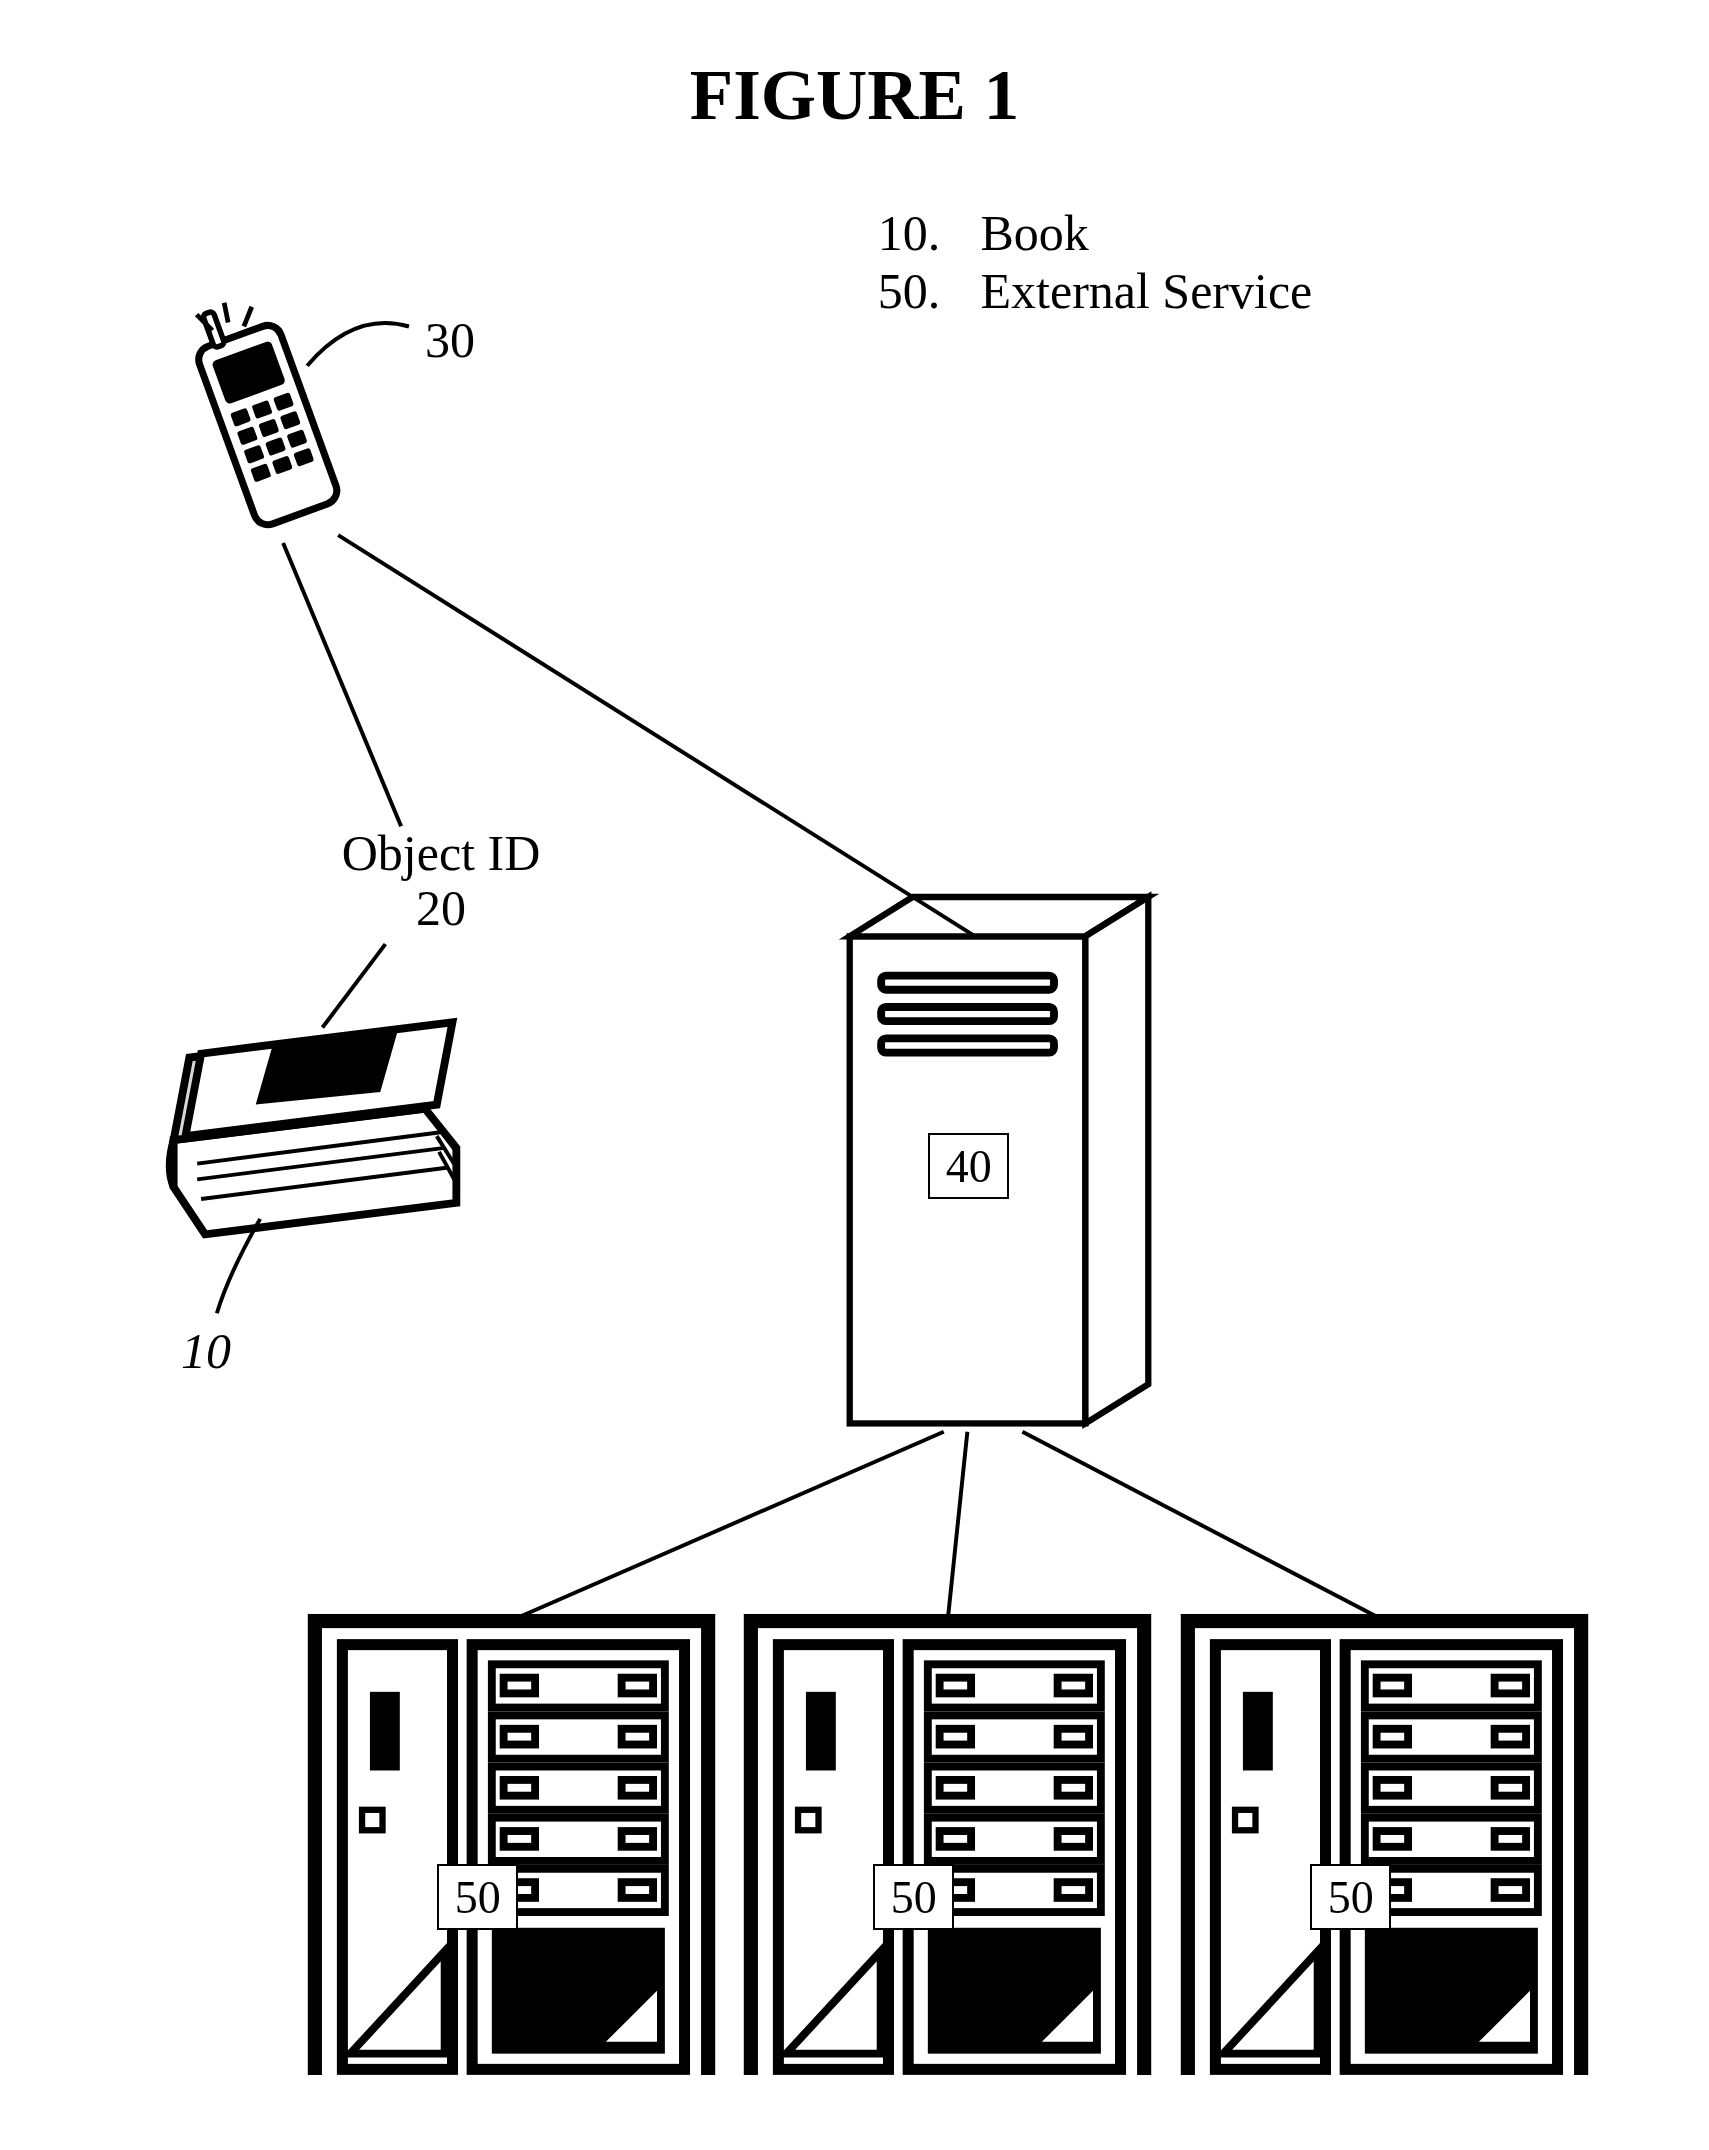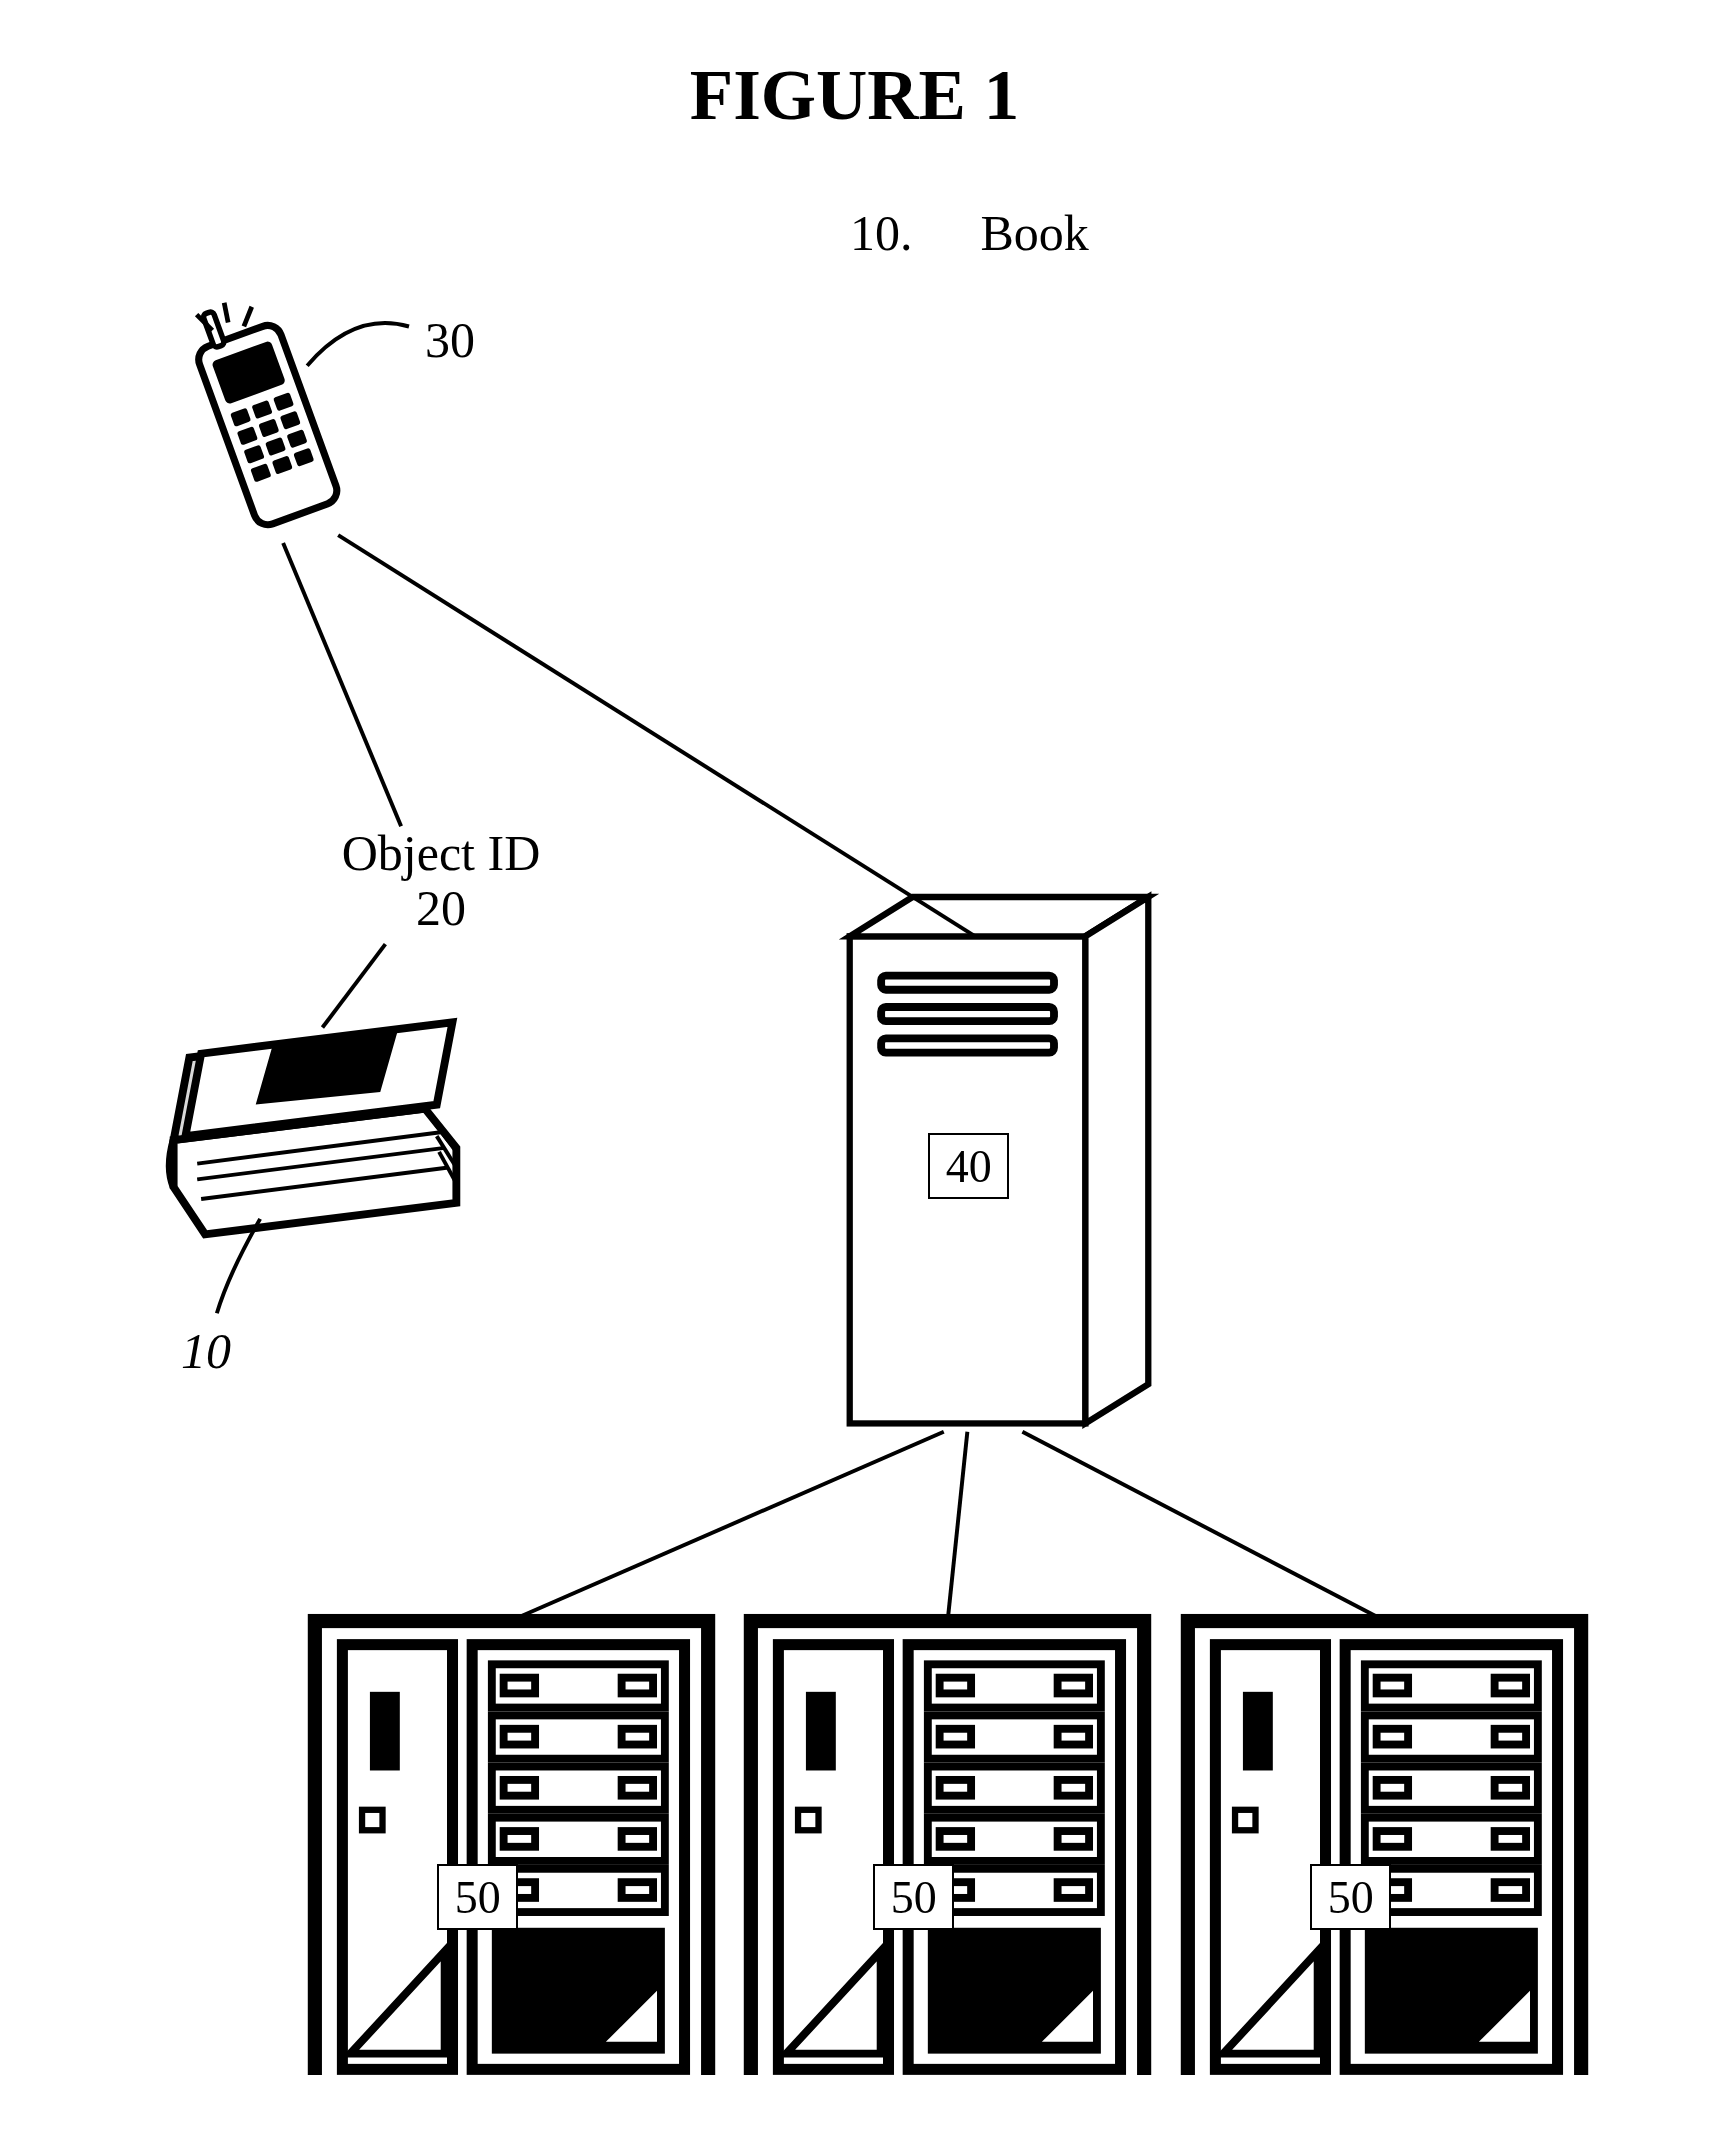--- a/index.html
+++ b/index.html
@@ -22,21 +22,21 @@
     font-weight: bold;
   }
   .legend {
     position: absolute;
     left: 850px;
     top: 205px;
     font-size: 50px;
     line-height: 1.15;
   }
   .legend .row { white-space: nowrap; }
-  .legend .num { display: inline-block; width: 118px; }
+  .legend .num { display: inline-block; width: 118px; text-align: center; }
   .label-block {
     position: absolute;
     text-align: center;
     font-size: 50px;
     line-height: 1.1;
   }
   .ref-label {
     position: absolute;
     font-size: 50px;
   }
@@ -54,20 +54,24 @@
 <body>
 
 <div id="canvas">
 
   <div class="title">FIGURE 1</div>
 
   <div class="legend">
     <div class="row">
       <span class="num">10.</span>
       <span>Book</span>
+    </div>
+    <div class="row">
+      <span class="num">50.</span>
+      <span>External Service</span>
     </div>
   </div>
 
   <svg style="left:165px; top:291px;" width="205" height="252" viewBox="0 0 260 320">
     <g transform="rotate(-20 100 160)">
 
       <rect x="70" y="60" width="110" height="240" rx="18" ry="18" fill="#fff" stroke="#000" stroke-width="9"></rect>
 
       <rect x="85" y="80" width="80" height="58" rx="6" fill="#000"></rect>
 

